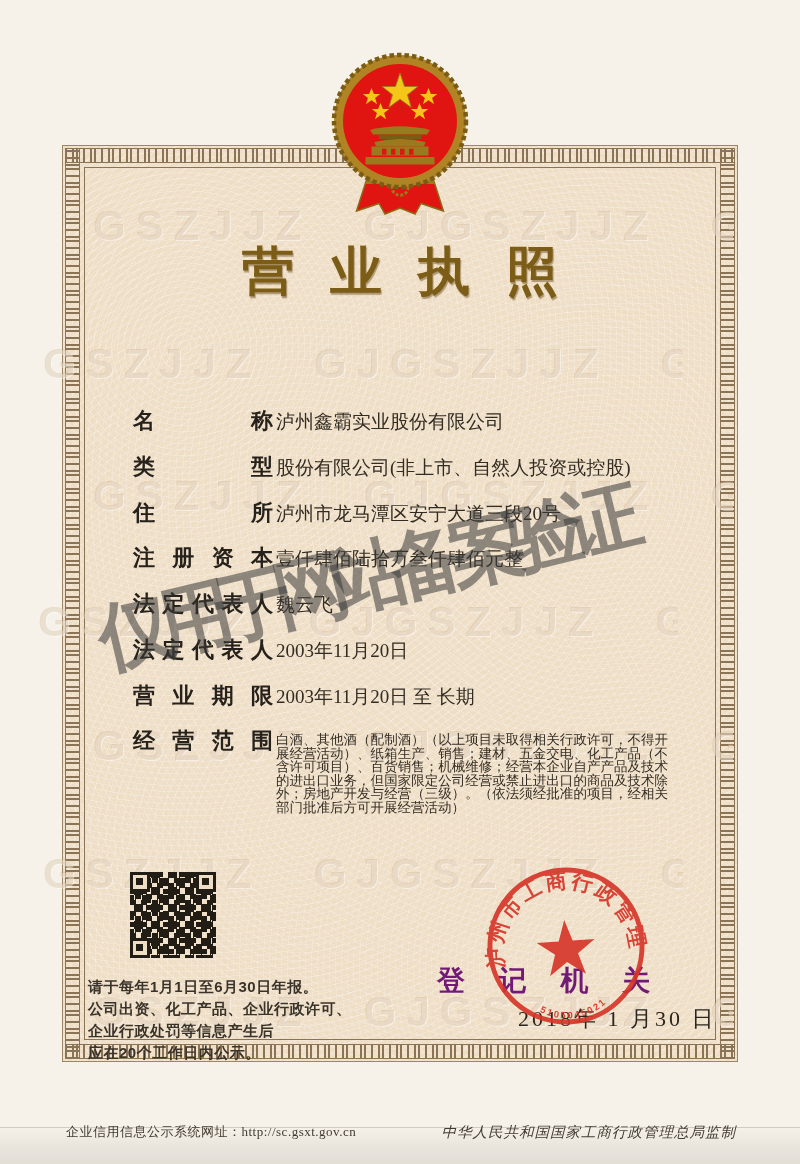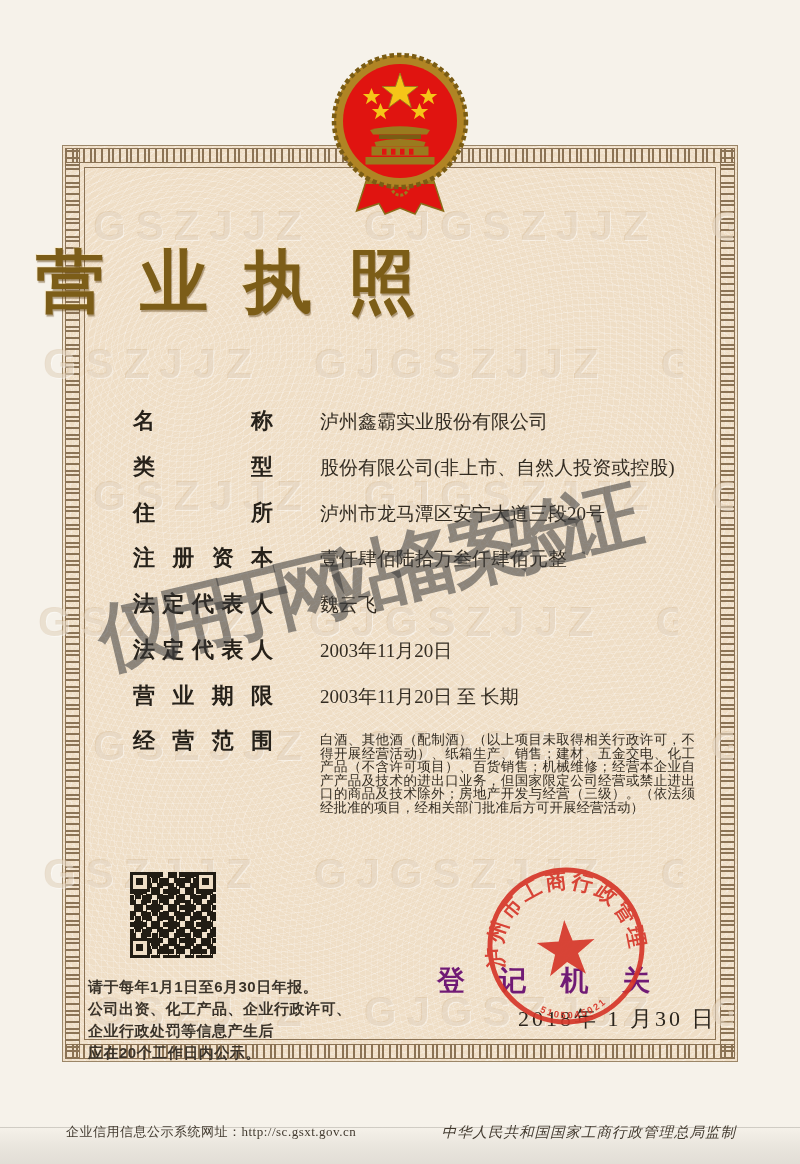--- a/index.html
+++ b/index.html
@@ -34,32 +34,32 @@
 
   
   .sec-row { position:absolute; left:30px; width:640px; white-space:nowrap; overflow:hidden;
     font-family:"Liberation Sans", sans-serif; font-weight:bold; font-size:42px; letter-spacing:10px;
     color:rgba(198,170,130,0.30); text-shadow:1px 1px 0 rgba(255,255,255,0.45); }
 
   
   .emblem { position:absolute; left:325px; top:52px; width:150px; height:165px; z-index:6; }
 
   
-  .title { position:absolute; left:0; top:237px; width:100%; z-index:5;
-    font-size:68px; font-weight:bold; letter-spacing:36px; text-indent:36px;
+  .title { position:absolute; left:0; top:237px; width:100%; text-align:center; z-index:5;
+    font-size:52px; font-weight:bold; letter-spacing:36px; text-indent:36px;
     color:#7c5d18; text-shadow:1px 2px 1px rgba(90,60,10,0.45), -1px -1px 0 rgba(255,230,170,0.35); }
 
   
   .credit { position:absolute; right:92px; top:369px; z-index:5; display:flex; gap:16px; align-items:baseline; }
   .credit-label { font-size:17px; font-weight:bold; color:#2b251d; letter-spacing:1px; }
   .credit-code  { font-size:19px; font-family:"Liberation Serif", serif; color:#2b251d; letter-spacing:1px; }
 
   
   .fields { position:absolute; left:133px; top:408px; width:562px; z-index:5; }
-  .field-row { display:flex; align-items:flex-start; margin-bottom:20px;gap:44px; }
+  .field-row { display:flex; align-items:flex-start; margin-bottom:20px; }
   .field-label { width:140px; flex:0 0 140px; font-size:22px; font-weight:bold; color:#26211a;
     text-align:justify; text-align-last:justify; line-height:1.15; }
   .field-value { margin-left:3px; flex:1; font-family:"Liberation Serif", serif;
     font-size:19px; color:#332c22; line-height:1.25; padding-top:2px; }
   .field-row.scope .field-value { font-size:13.5px; line-height:1.0; padding-top:5px; max-width:392px; text-align:justify; }
 
   
   .qr { position:absolute; left:130px; top:872px; width:86px; height:86px; z-index:5;
     background:
       repeating-conic-gradient(#211c14 0 25%, rgba(0,0,0,0) 0 50%),

